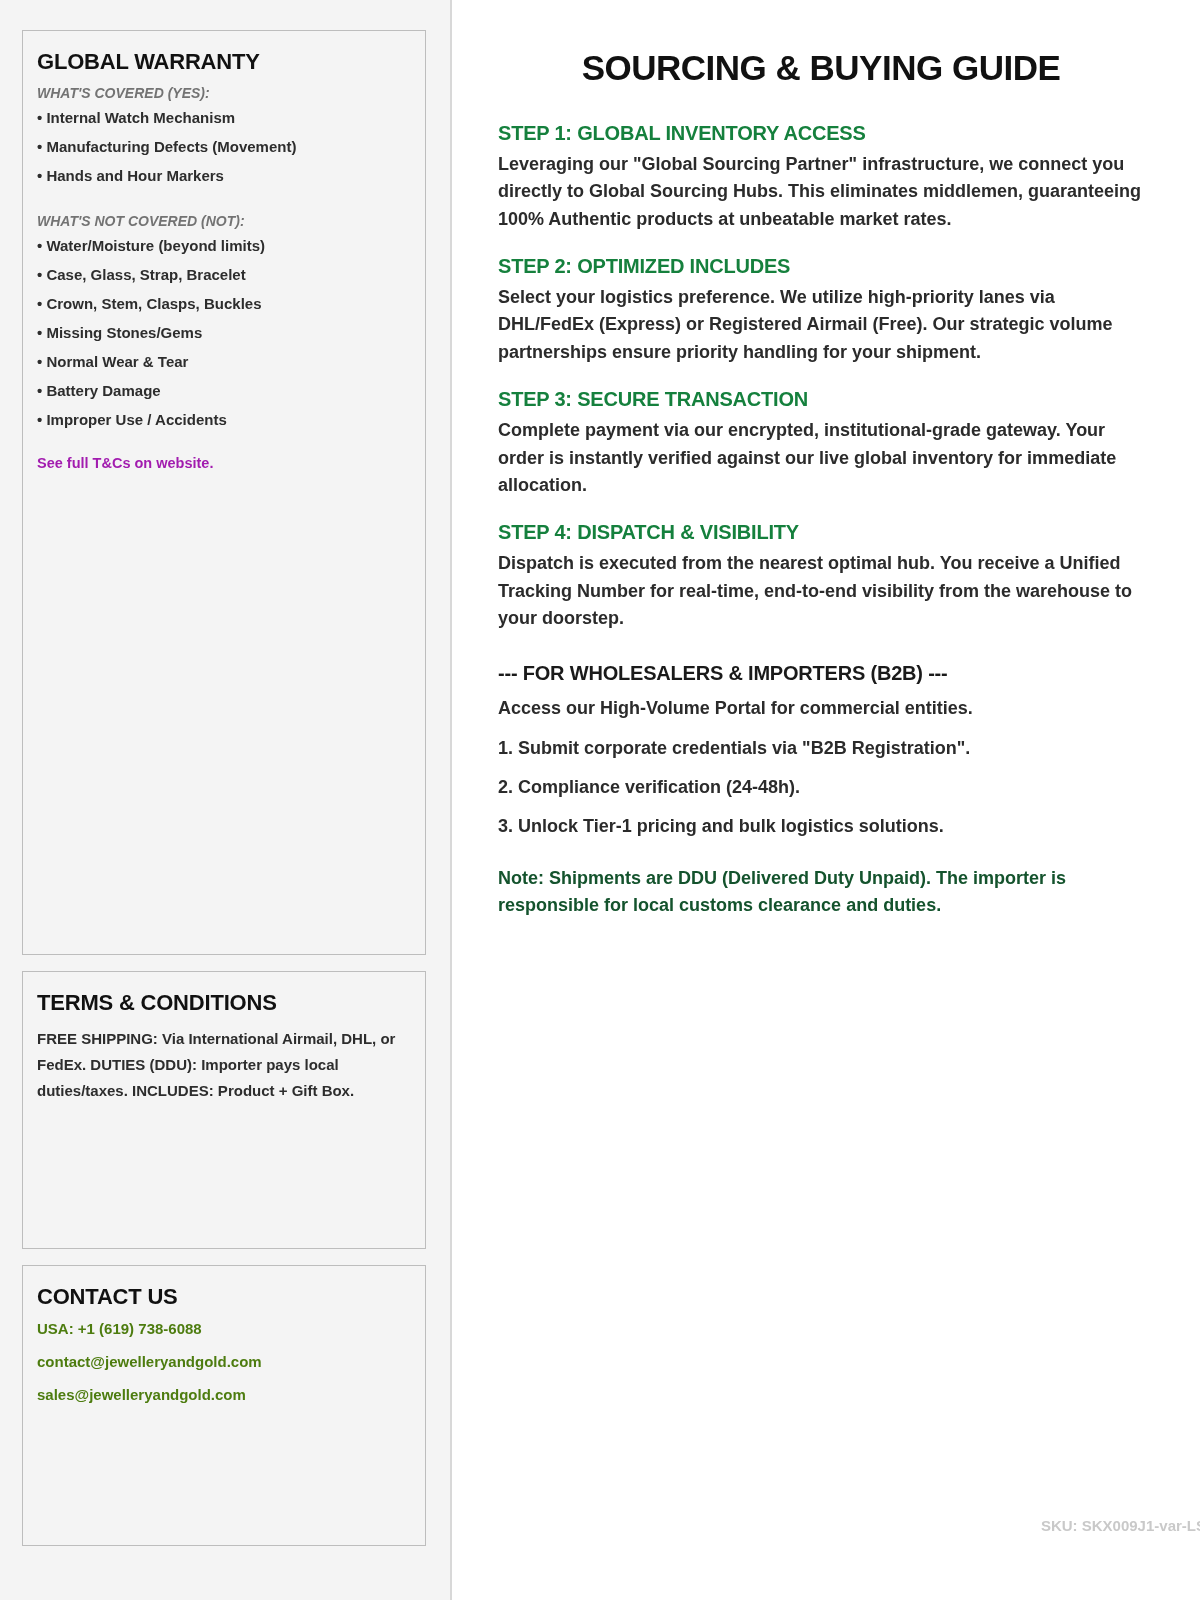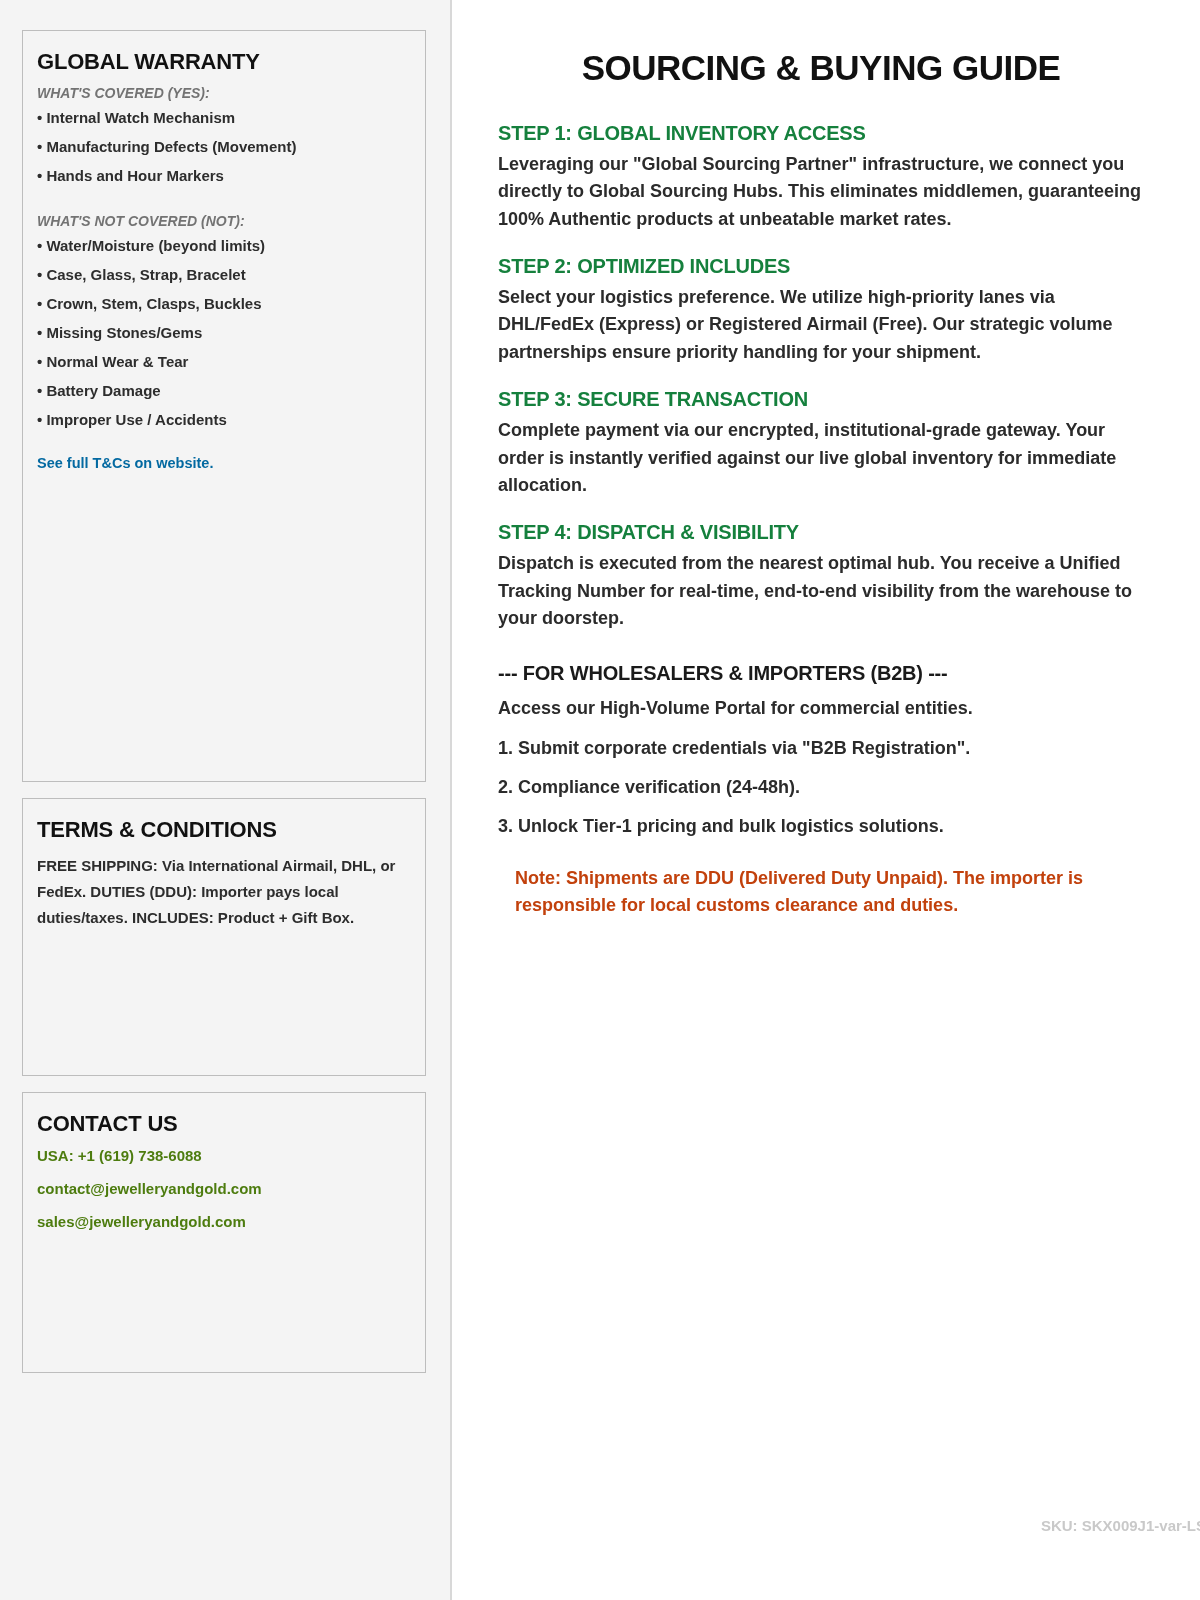--- a/index.html
+++ b/index.html
@@ -26,21 +26,21 @@
     border-right: 2px solid #d8d8d8;
     padding: 30px 24px 24px 22px;
     flex: 0 0 452px;
   }
   .panel {
     border: 1px solid #bdbdbd;
     background: #f4f4f4;
     padding: 18px 16px 18px 14px;
     margin-bottom: 16px;
   }
-  .panel.warranty { height: 752px; }
+  .panel.warranty { height: 925px; }
   .panel.terms { height: 278px; }
   .panel.contact { height: 281px; }
 
   .panel-title {
     font-size: 22px;
     font-weight: bold;
     letter-spacing: -0.2px;
     margin: 0 0 10px 0;
     color: #111;
   }
@@ -55,21 +55,21 @@
   .bullet {
     font-size: 15px;
     font-weight: bold;
     color: #2d2d2d;
     margin: 0 0 11px 0;
     line-height: 1.2;
   }
   .note-line {
     font-size: 14.5px;
     font-weight: bold;
-    color: #0369a1;
+    color: #a21caf;
     margin-top: 26px;
   }
   .terms-body {
     font-size: 15px;
     font-weight: bold;
     line-height: 1.72;
     color: #2d2d2d;
     margin: 0;
   }
   .contact-line {
@@ -120,22 +120,22 @@
     font-size: 18px;
     font-weight: bold;
     line-height: 1.52;
     margin: 0 0 12px 0;
     color: #2b2b2b;
   }
   .b2b-note {
     font-size: 18px;
     font-weight: bold;
     line-height: 1.52;
-    margin: 24px 0 0 17px;
-    color: #c2410c;
+    margin: 24px 0 0 0;
+    color: #14532d;
   }
   .sku {
     position: absolute;
     right: -6px;
     bottom: 66px;
     font-size: 15px;
     font-weight: bold;
     color: #c9c9c9;
     white-space: nowrap;
   }

